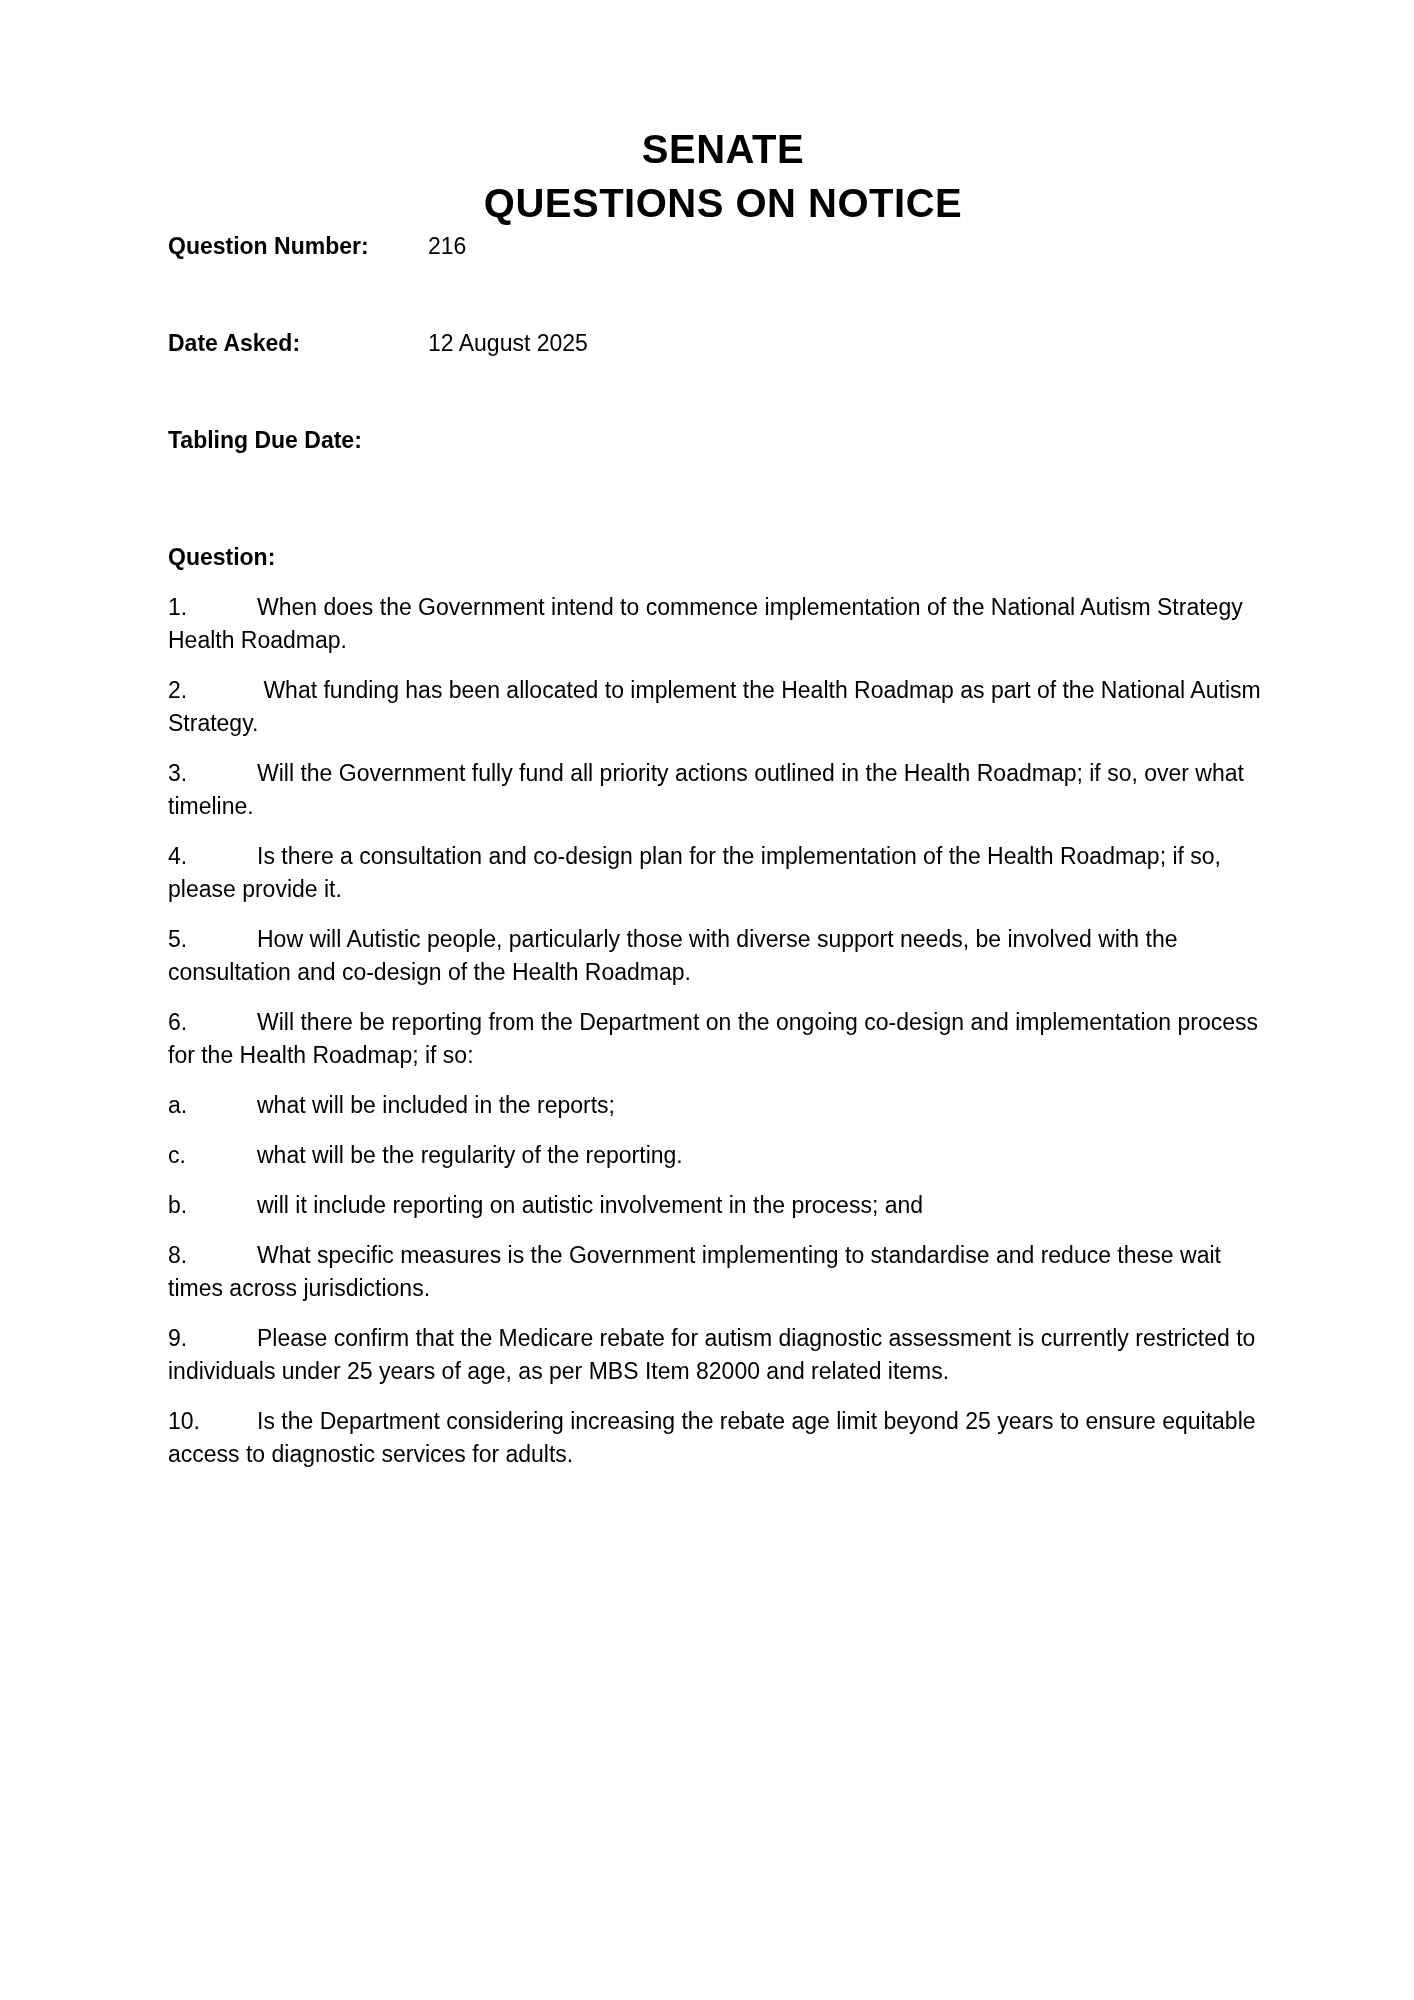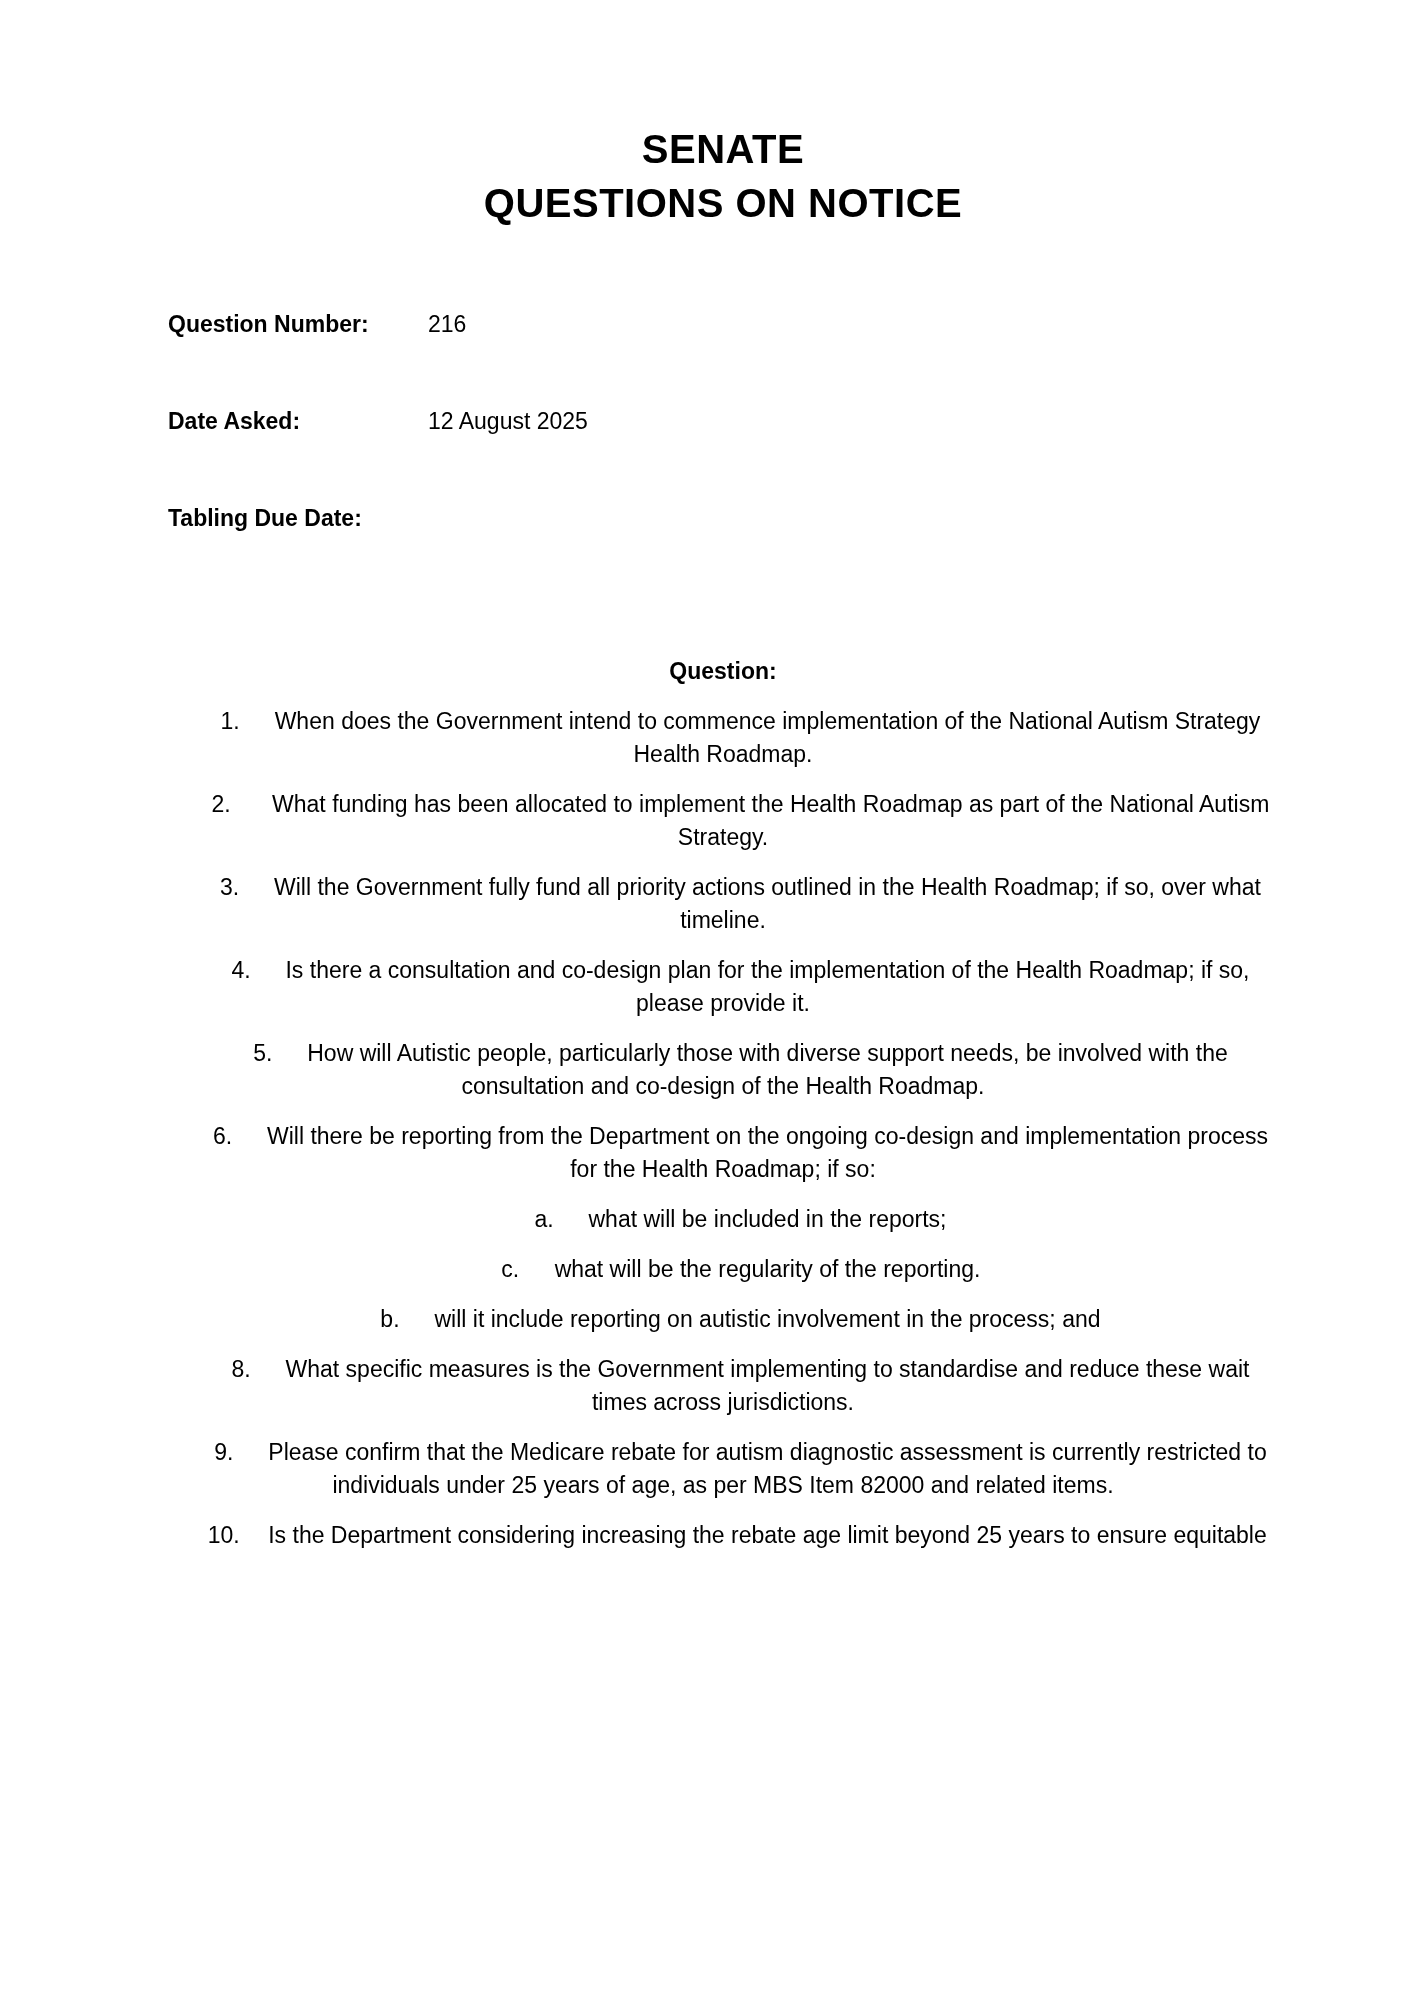--- a/index.html
+++ b/index.html
@@ -16,26 +16,26 @@
     color: #000000;
     overflow: hidden;
   }
   .doc-title {
     text-align: center;
     font-weight: 700;
     font-size: 40px;
     line-height: 54px;
     letter-spacing: 0.5px;
   }
-  .meta { margin-top: 78px; }
+  .meta { }
   .meta-row { display: flex; margin-bottom: 64px; }
   .meta-row:last-child { margin-bottom: 0; }
   .meta-label { font-weight: 700; flex: 0 0 260px; width: 260px; }
   .meta-value { flex: 1 1 auto; }
-  .question-section { margin-top: 120px; text-align: center; }
+  .question-section { margin-top: 84px; }
   .question-section p { margin: 0 0 17px 0; }
   .q-label { font-weight: 700; }
   .bold { font-weight: 700; }
   .item .num { display: inline-block; width: 89px; }
 </style>
 </head>
 <body>
 
 <div class="page">
 

